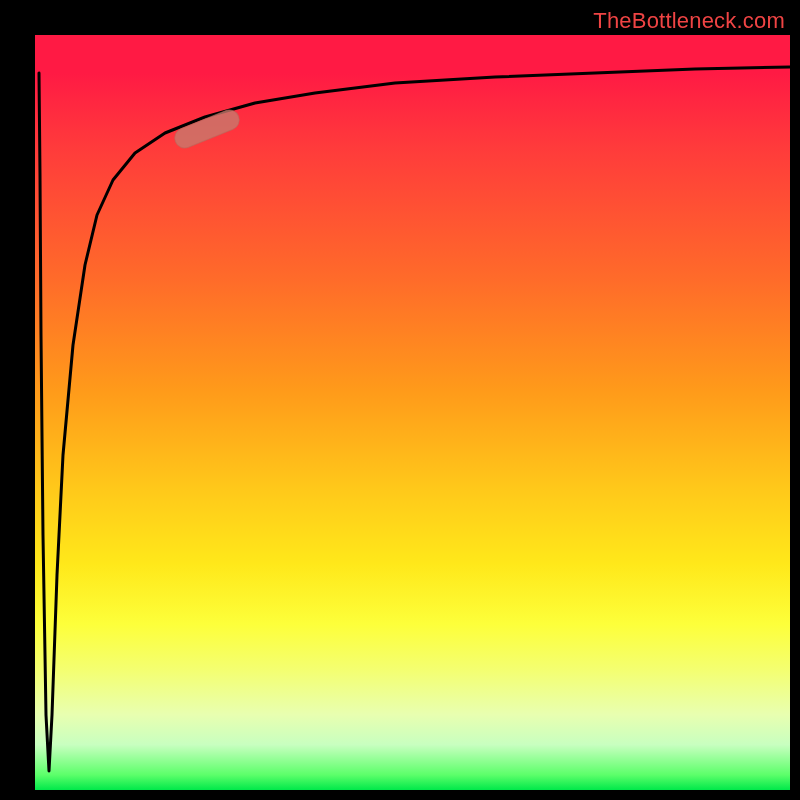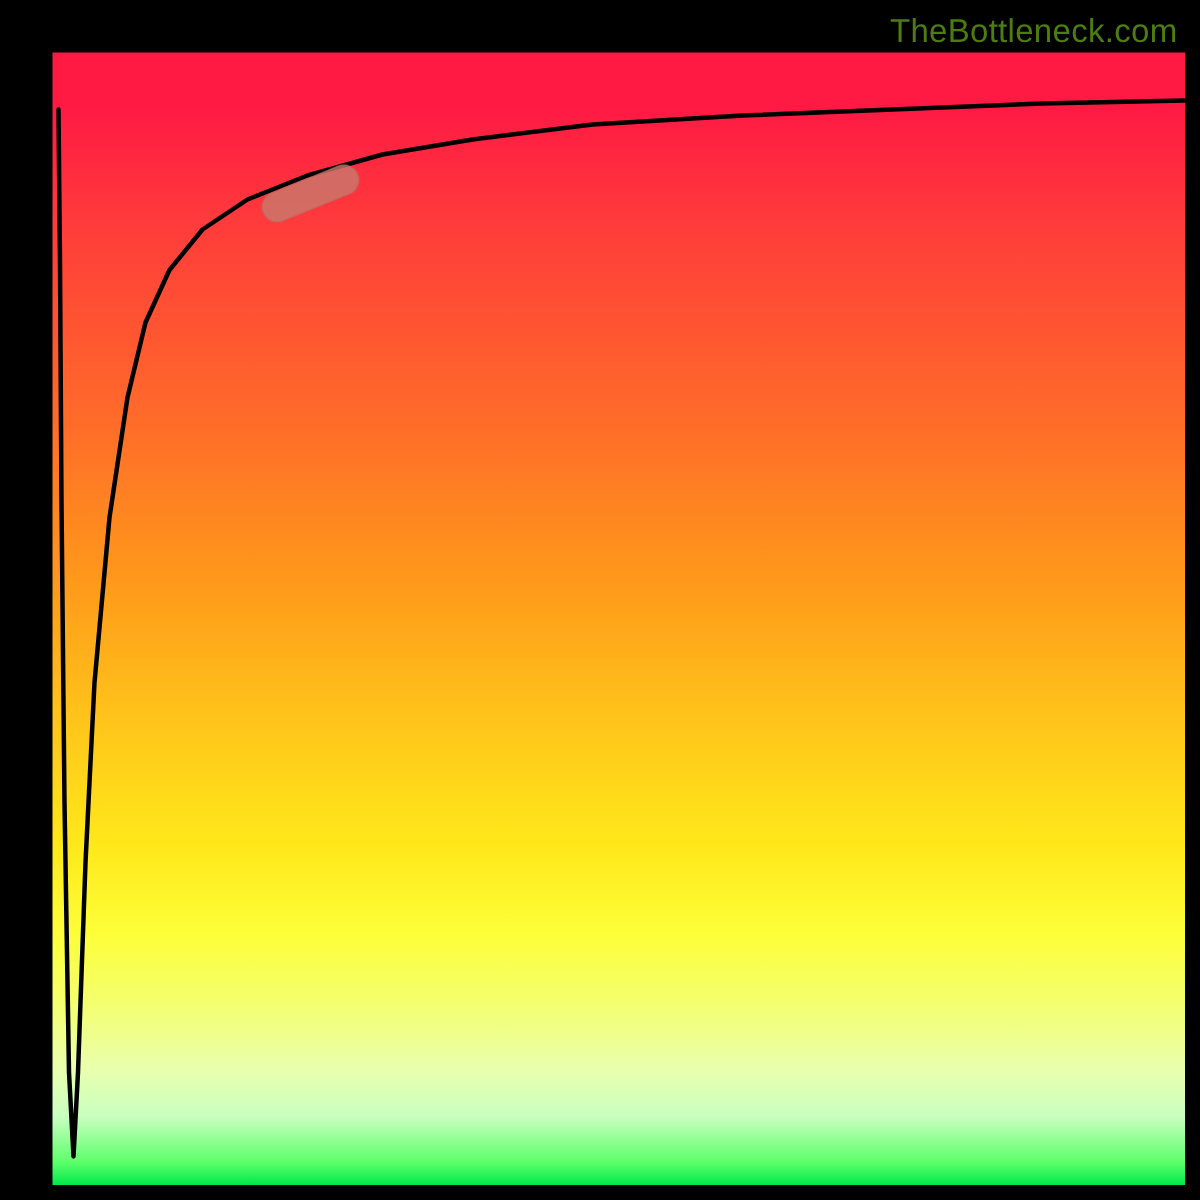--- a/index.html
+++ b/index.html
@@ -44,21 +44,21 @@
     position: absolute;
     left: 0;
     top: 0;
     width: 755px;
     height: 755px;
   }
   .watermark {
     position: absolute;
     top: 8px;
     right: 15px;
-    color: #4d7c0f;
+    color: #ef4444;
     font-size: 22px;
     font-weight: 500;
     letter-spacing: 0.2px;
   }
 </style>
 </head>
 <body>
 
 <div class="frame">
 

